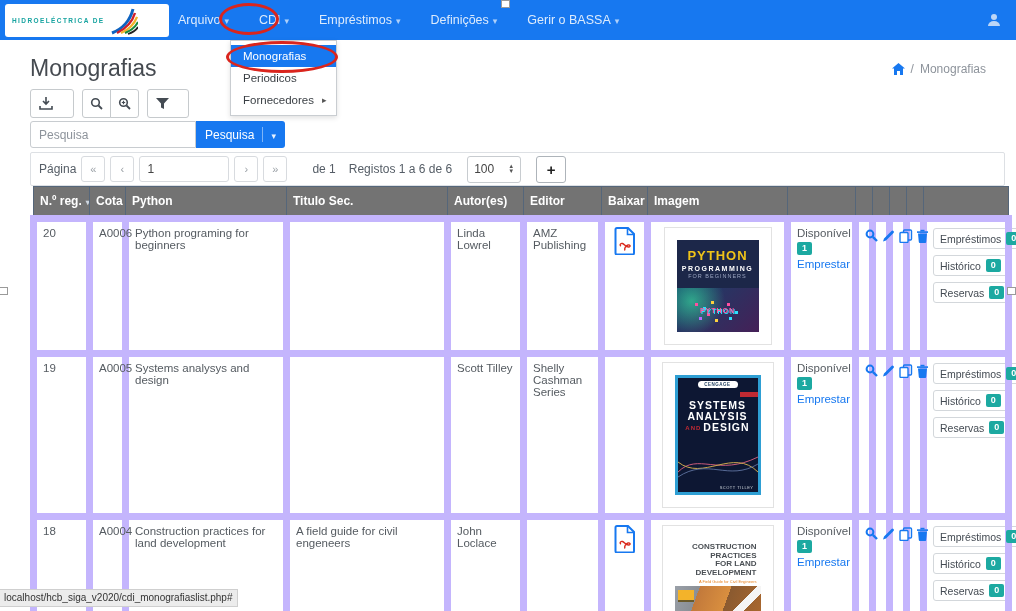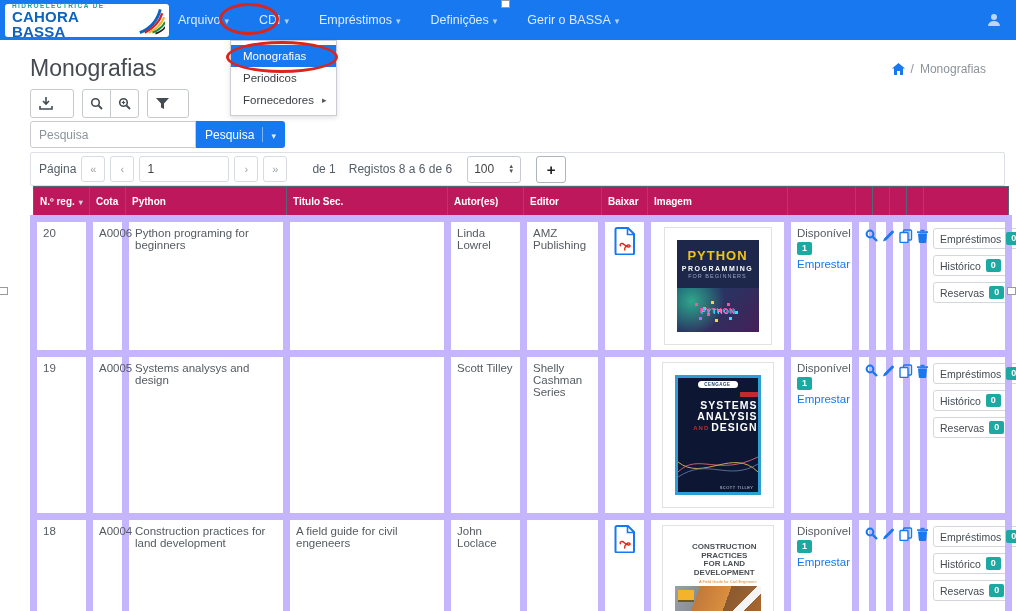--- a/index.html
+++ b/index.html
@@ -60,21 +60,21 @@
   .pg-input { width:90px; height:26px; border:1px solid #d8dbdf; border-radius:3px; padding:0 7px; font-size:12px; color:#444; font-family:"Liberation Sans", sans-serif; }
   .pag-of { margin-left:20px; } .pag-records { margin-left:8px; }
   .size-select { margin-left:10px; width:54px; height:27px; border:1px solid #c8ccd0; border-radius:3px; display:inline-flex; align-items:center; justify-content:space-between; padding:0 6px; font-size:12px; color:#444; cursor:pointer; background:#fff; }
   .updown { display:inline-flex; flex-direction:column; font-size:6px; line-height:5px; color:#555; }
   .updown::before { content:"▲"; } .updown::after { content:"▼"; }
   .btn-light { margin-left:12px; height:27px; background:#fff; border:1px solid #c8ccd0; border-radius:3px; font-size:11.5px; color:#444b53; padding:0 10px; cursor:pointer; font-family:"Liberation Sans", sans-serif; }
   .btn-add { margin-left:10px; width:30px; height:27px; background:#fff; border:1px solid #aeb4ba; border-radius:3px; font-size:15px; font-weight:bold; color:#222; cursor:pointer; }
 
   
   .grid { position:absolute; left:30px; top:186px; width:975px; border-collapse:collapse; table-layout:fixed; }
-  .grid th { background:#be185d; color:#fff; font-size:10px; font-weight:bold; text-align:left; padding:4px 6px; border:1px solid #55667a; height:32px; white-space:nowrap; overflow:hidden; }
+  .grid th { background:#737373; color:#fff; font-size:12px; font-weight:bold; text-align:left; padding:4px 6px; border:1px solid #55667a; height:32px; white-space:nowrap; overflow:hidden; }
   .grid td { border:7px solid #c4b5fd; font-size:11.5px; color:#555b61; vertical-align:top; padding:5px 6px; background:#fff; }
   .th-sort::after { content:"▾"; font-size:8px; color:#cdd5de; margin-left:4px; }
   .c-pdf { text-align:center; } .c-img { text-align:center; }
   .c-ico { text-align:center; padding-top:7px !important; cursor:pointer; }
   .badge { display:inline-block; background:#1ca9a1; color:#fff; font-size:9px; font-weight:bold; padding:1px 5px; border-radius:2px; line-height:11px; }
   .c-disp .badge { margin:3px 0; }
   .link { color:#1778f0; cursor:pointer; display:block; }
   .c-btns { padding-top:6px !important; }
   .mini-btn { display:flex; align-items:center; gap:5px; background:#fff; border:1px solid #d3d7db; border-radius:3px; font-size:10.5px; color:#444b53; padding:3px 6px; margin-bottom:6px; cursor:pointer; width:max-content; font-family:"Liberation Sans", sans-serif; }
 
@@ -90,28 +90,28 @@
                linear-gradient(135deg, rgba(0,180,255,.18), rgba(255,0,150,.18)); }
   .py-px { position:absolute; left:18px; bottom:26px; width:3px; height:3px; background:#ff4fa0;
     box-shadow:8px 4px 0 #2de0ff, 16px -2px 0 #ffd23e, 24px 6px 0 #35e07a, 32px 0 0 #ff4fa0,
                40px 8px 0 #2de0ff, 4px 14px 0 #b36bff, 20px 16px 0 #ffd23e, 34px 14px 0 #2de0ff, 12px 10px 0 #ff4fa0; }
   .py-name { position:absolute; bottom:18px; left:0; right:0; text-align:center; font-size:7px; font-weight:bold; color:#ff57a8; text-shadow:1px 1px 0 #2de0ff; letter-spacing:1px; }
 
   .cover-sad { width:86px; height:120px; background:#2e9fd4; padding:3px; }
   .sad-in { position:relative; width:100%; height:100%; background:#0d1733; overflow:hidden; }
   .sad-brand { margin:3px auto 0; width:40px; background:#fff; border-radius:4px; font-size:4.5px; color:#1a3a5c; text-align:center; line-height:7px; font-weight:bold; letter-spacing:.5px; }
   .sad-red { position:absolute; right:0; top:14px; width:18px; height:5px; background:#c02a33; }
-  .sad-t1 { color:#fff; font-weight:bold; font-size:10.5px; letter-spacing:1px; text-align:right; line-height:11px; }
+  .sad-t1 { color:#fff; font-weight:bold; font-size:10.5px; letter-spacing:1px; text-align:center; line-height:11px; }
   .sad-block { margin-top:12px; }
   .sad-and { color:#c02a33; font-size:6px; font-weight:bold; margin-right:2px; vertical-align:middle; }
   .sad-waves { position:absolute; bottom:8px; left:0; }
   .sad-author { position:absolute; bottom:2px; right:4px; font-size:4px; color:#cfd6dd; letter-spacing:.5px; }
 
   .cover-con { width:86px; height:122px; background:#fff; }
-  .con-title { position:absolute; top:5px; right:4px; font-size:8px; font-weight:bold; color:#4a4f54; line-height:8.5px; }
+  .con-title { position:absolute; top:5px; right:4px; text-align:right; font-size:8px; font-weight:bold; color:#4a4f54; line-height:8.5px; }
   .con-sub { position:absolute; top:41px; right:4px; font-size:4px; color:#e8821e; }
   .con-photo { position:absolute; top:48px; left:0; right:0; height:52px;
     background:linear-gradient(135deg, transparent 60%, #f5f5f5 60%, #f5f5f5 68%, transparent 68%),
                linear-gradient(110deg, #9aa0a8 0%, #8a8f96 24%, #c2793b 24%, #d98f3f 54%, #8a5a30 54%, #b06a2e 100%); }
   .con-crane { position:absolute; top:52px; left:3px; width:16px; height:12px; background:#f3b32a; border-bottom:2px solid #6b5a2a; }
   .con-tri { position:absolute; right:0; bottom:0; width:48px; height:44px; background:#ef8f1f; clip-path:polygon(100% 0, 100% 100%, 0 100%); }
   .con-author { position:absolute; right:3px; bottom:3px; font-size:4px; color:#fff; }
   .con-mh { position:absolute; left:4px; bottom:3px; width:10px; height:12px; background:#d0202a; color:#fff; font-size:6px; font-weight:bold; text-align:center; line-height:12px; }
 
   .cover-hyd { width:82px; height:90px; background:#e8f2fb; }
@@ -126,21 +126,20 @@
 </style>
 </head>
 <body>
 
 <div class="screen">
 
   <nav class="navbar">
     <div class="logo">
       <div class="logo-text">
         <div class="logo-l1">HIDROELÉCTRICA DE</div>
-        <div class="logo-l2">CAHORA BASSA</div>
       </div>
       <svg class="logo-swoosh" width="30" height="28" viewBox="0 0 30 28">
         <path d="M4 26 C14 22 22 14 25 2" stroke="#0e63c0" stroke-width="3" fill="none"></path>
         <path d="M9 26 C17 22 24 16 27 6" stroke="#d0202a" stroke-width="2.4" fill="none"></path>
         <path d="M13 26 C20 23 26 18 29 10" stroke="#f3b32a" stroke-width="2.2" fill="none"></path>
         <path d="M17 26 C22 24 27 21 30 15" stroke="#1a8a3c" stroke-width="2" fill="none"></path>
         <path d="M20 27 C24 25.6 28 23.5 30 20" stroke="#222" stroke-width="1.8" fill="none"></path>
       </svg>
     </div>
     <div class="nav-items">
@@ -215,21 +214,21 @@
   </div>
 
   <div class="pagbar">
     <span>Página</span>
     <button class="pg pg-first"></button>
     <button class="pg pg-prev"></button>
     <input class="pg-input" value="1" style="">
     <button class="pg pg-next"></button>
     <button class="pg pg-last"></button>
     <span class="pag-of">de 1</span>
-    <span class="pag-records">Registos 8 a 6 de 6</span>
+    <span class="pag-records">Registos 1 a 6 de 6</span>
     <div class="size-select">
       <span>100</span>
       <span class="updown"></span>
     </div>
     <button class="btn-add">+</button>
   </div>
 
   <table class="grid">
     <colgroup>
       <col style="width:56px">
@@ -514,18 +513,19 @@
           <button class="mini-btn">
               <span>Empréstimos</span>
               <span class="badge">0</span>
             </button>
         </td>
       </tr>
 
     </tbody>
   </table>
 
+  <div class="statusbar">localhost/hcb_siga_v2020/cdi_monografiaslist.php#</div>
 
   <div class="handle h-top"></div>
   <div class="handle h-left"></div>
   <div class="handle h-right"></div>
 
 </div>
 
 </body></html>

